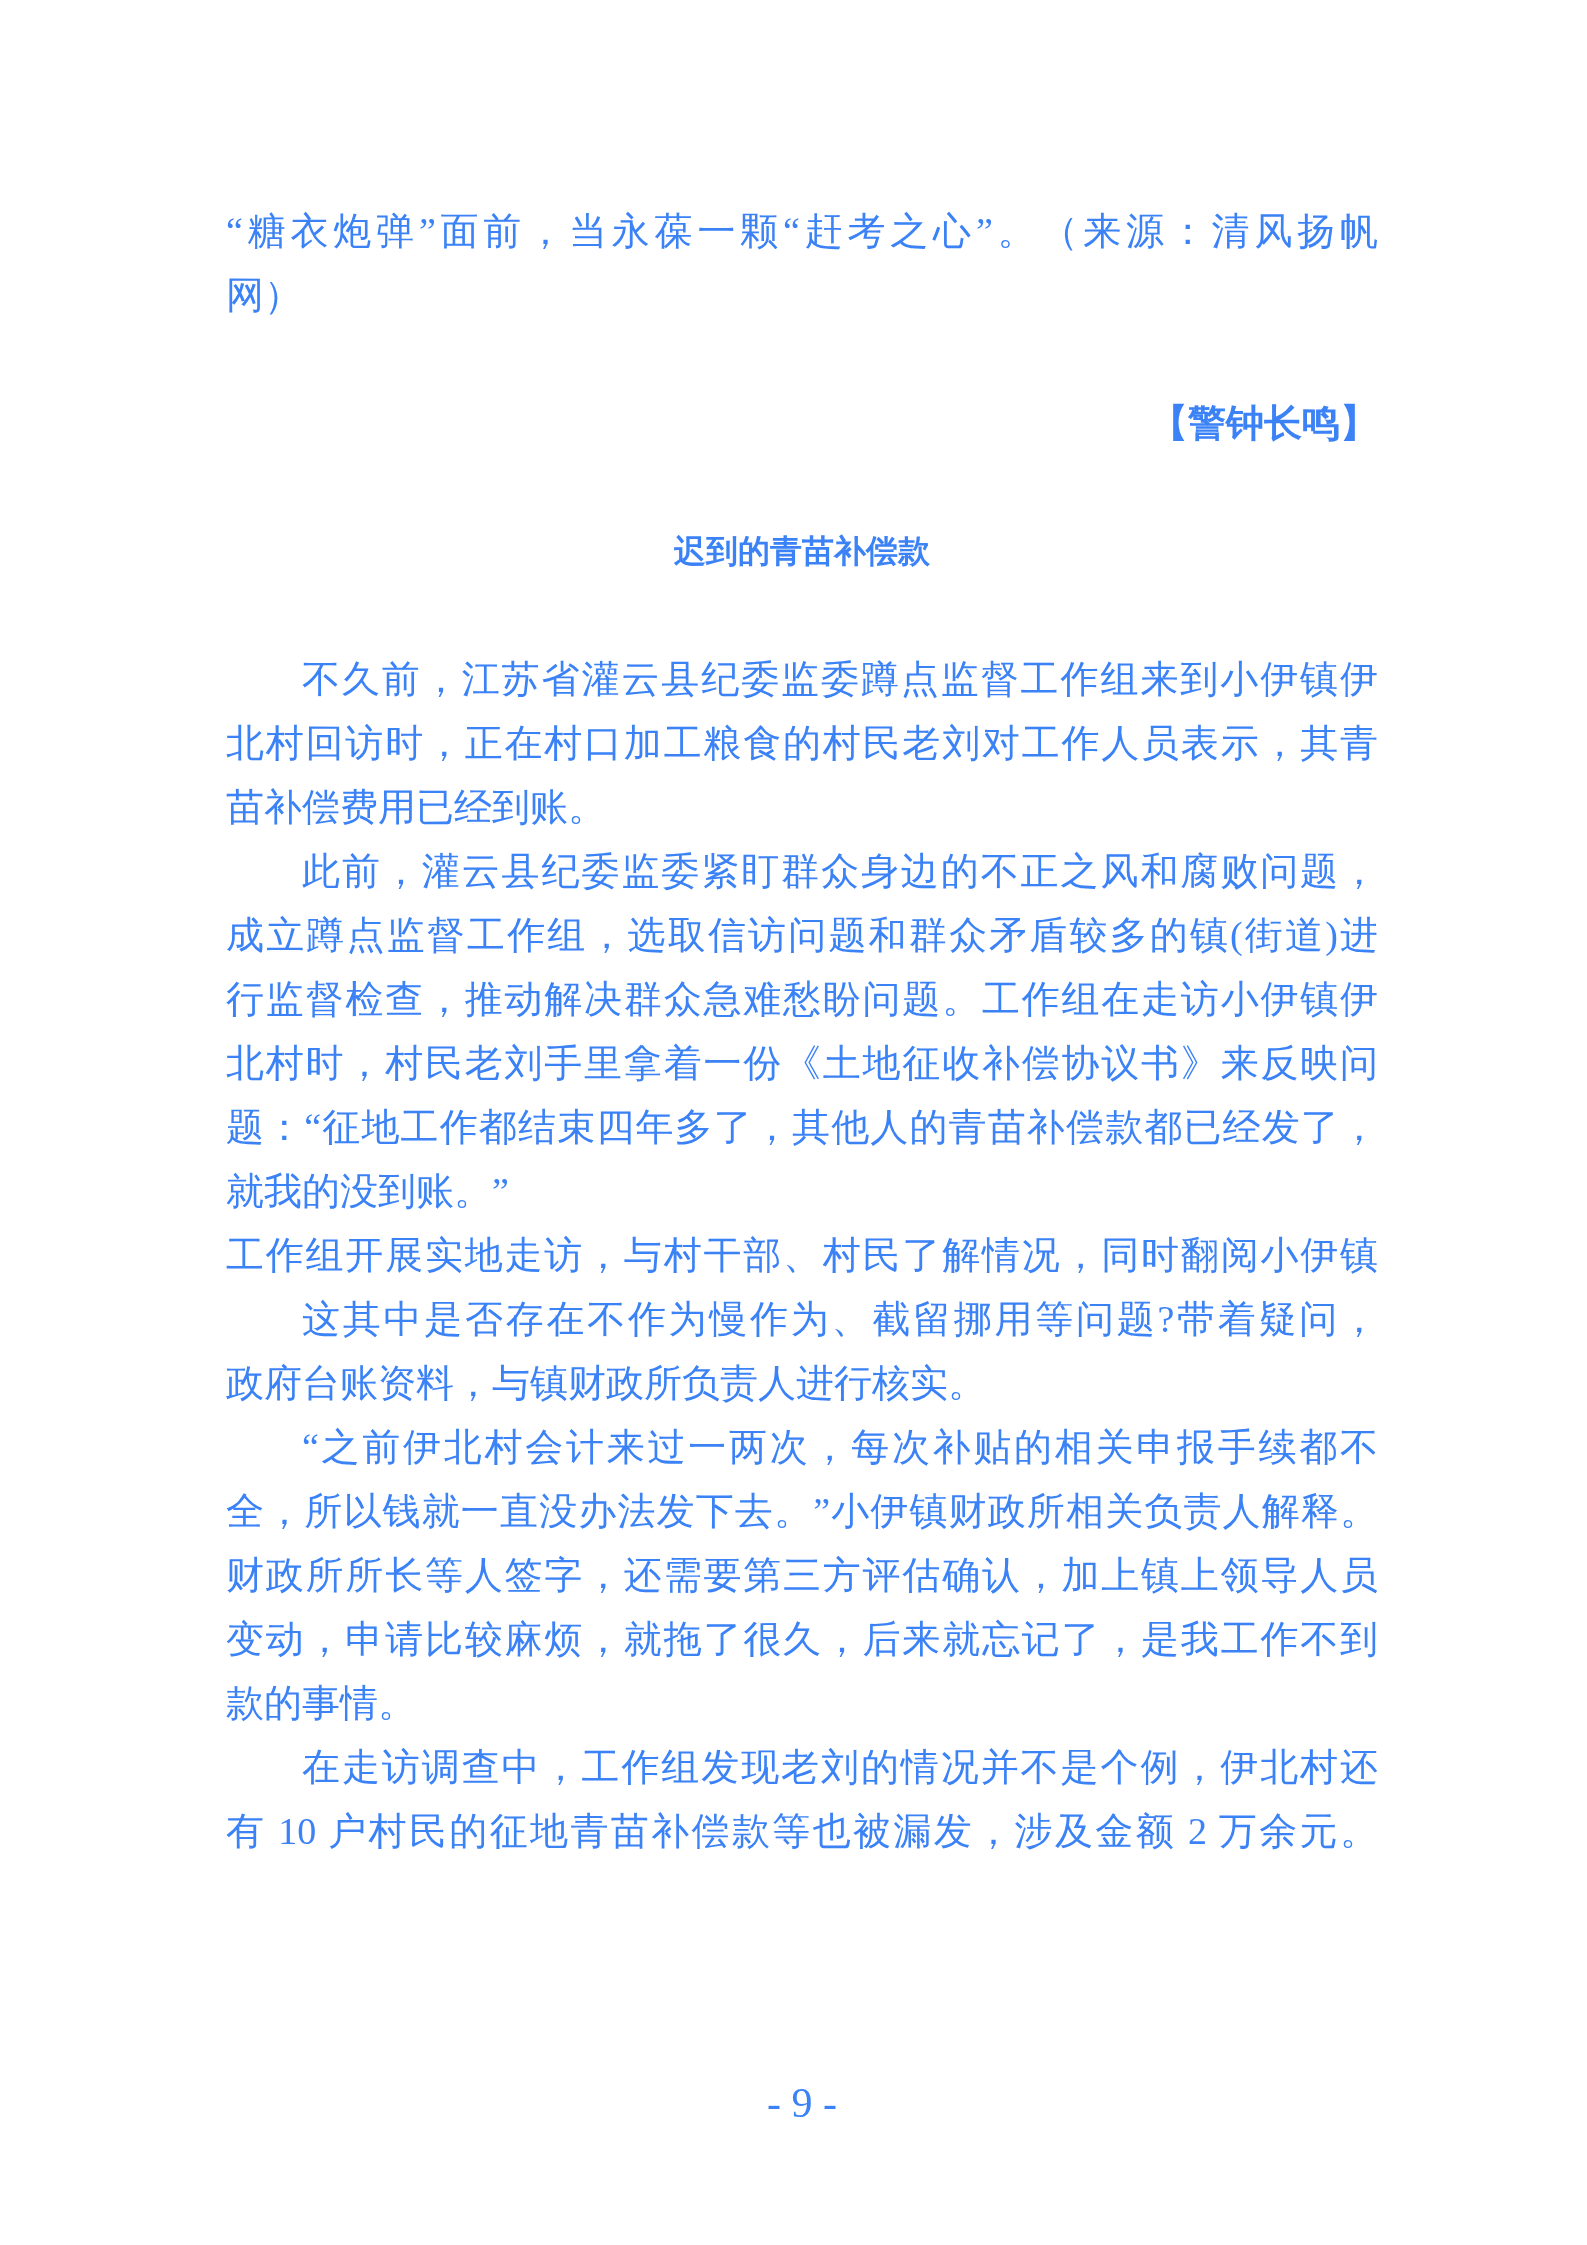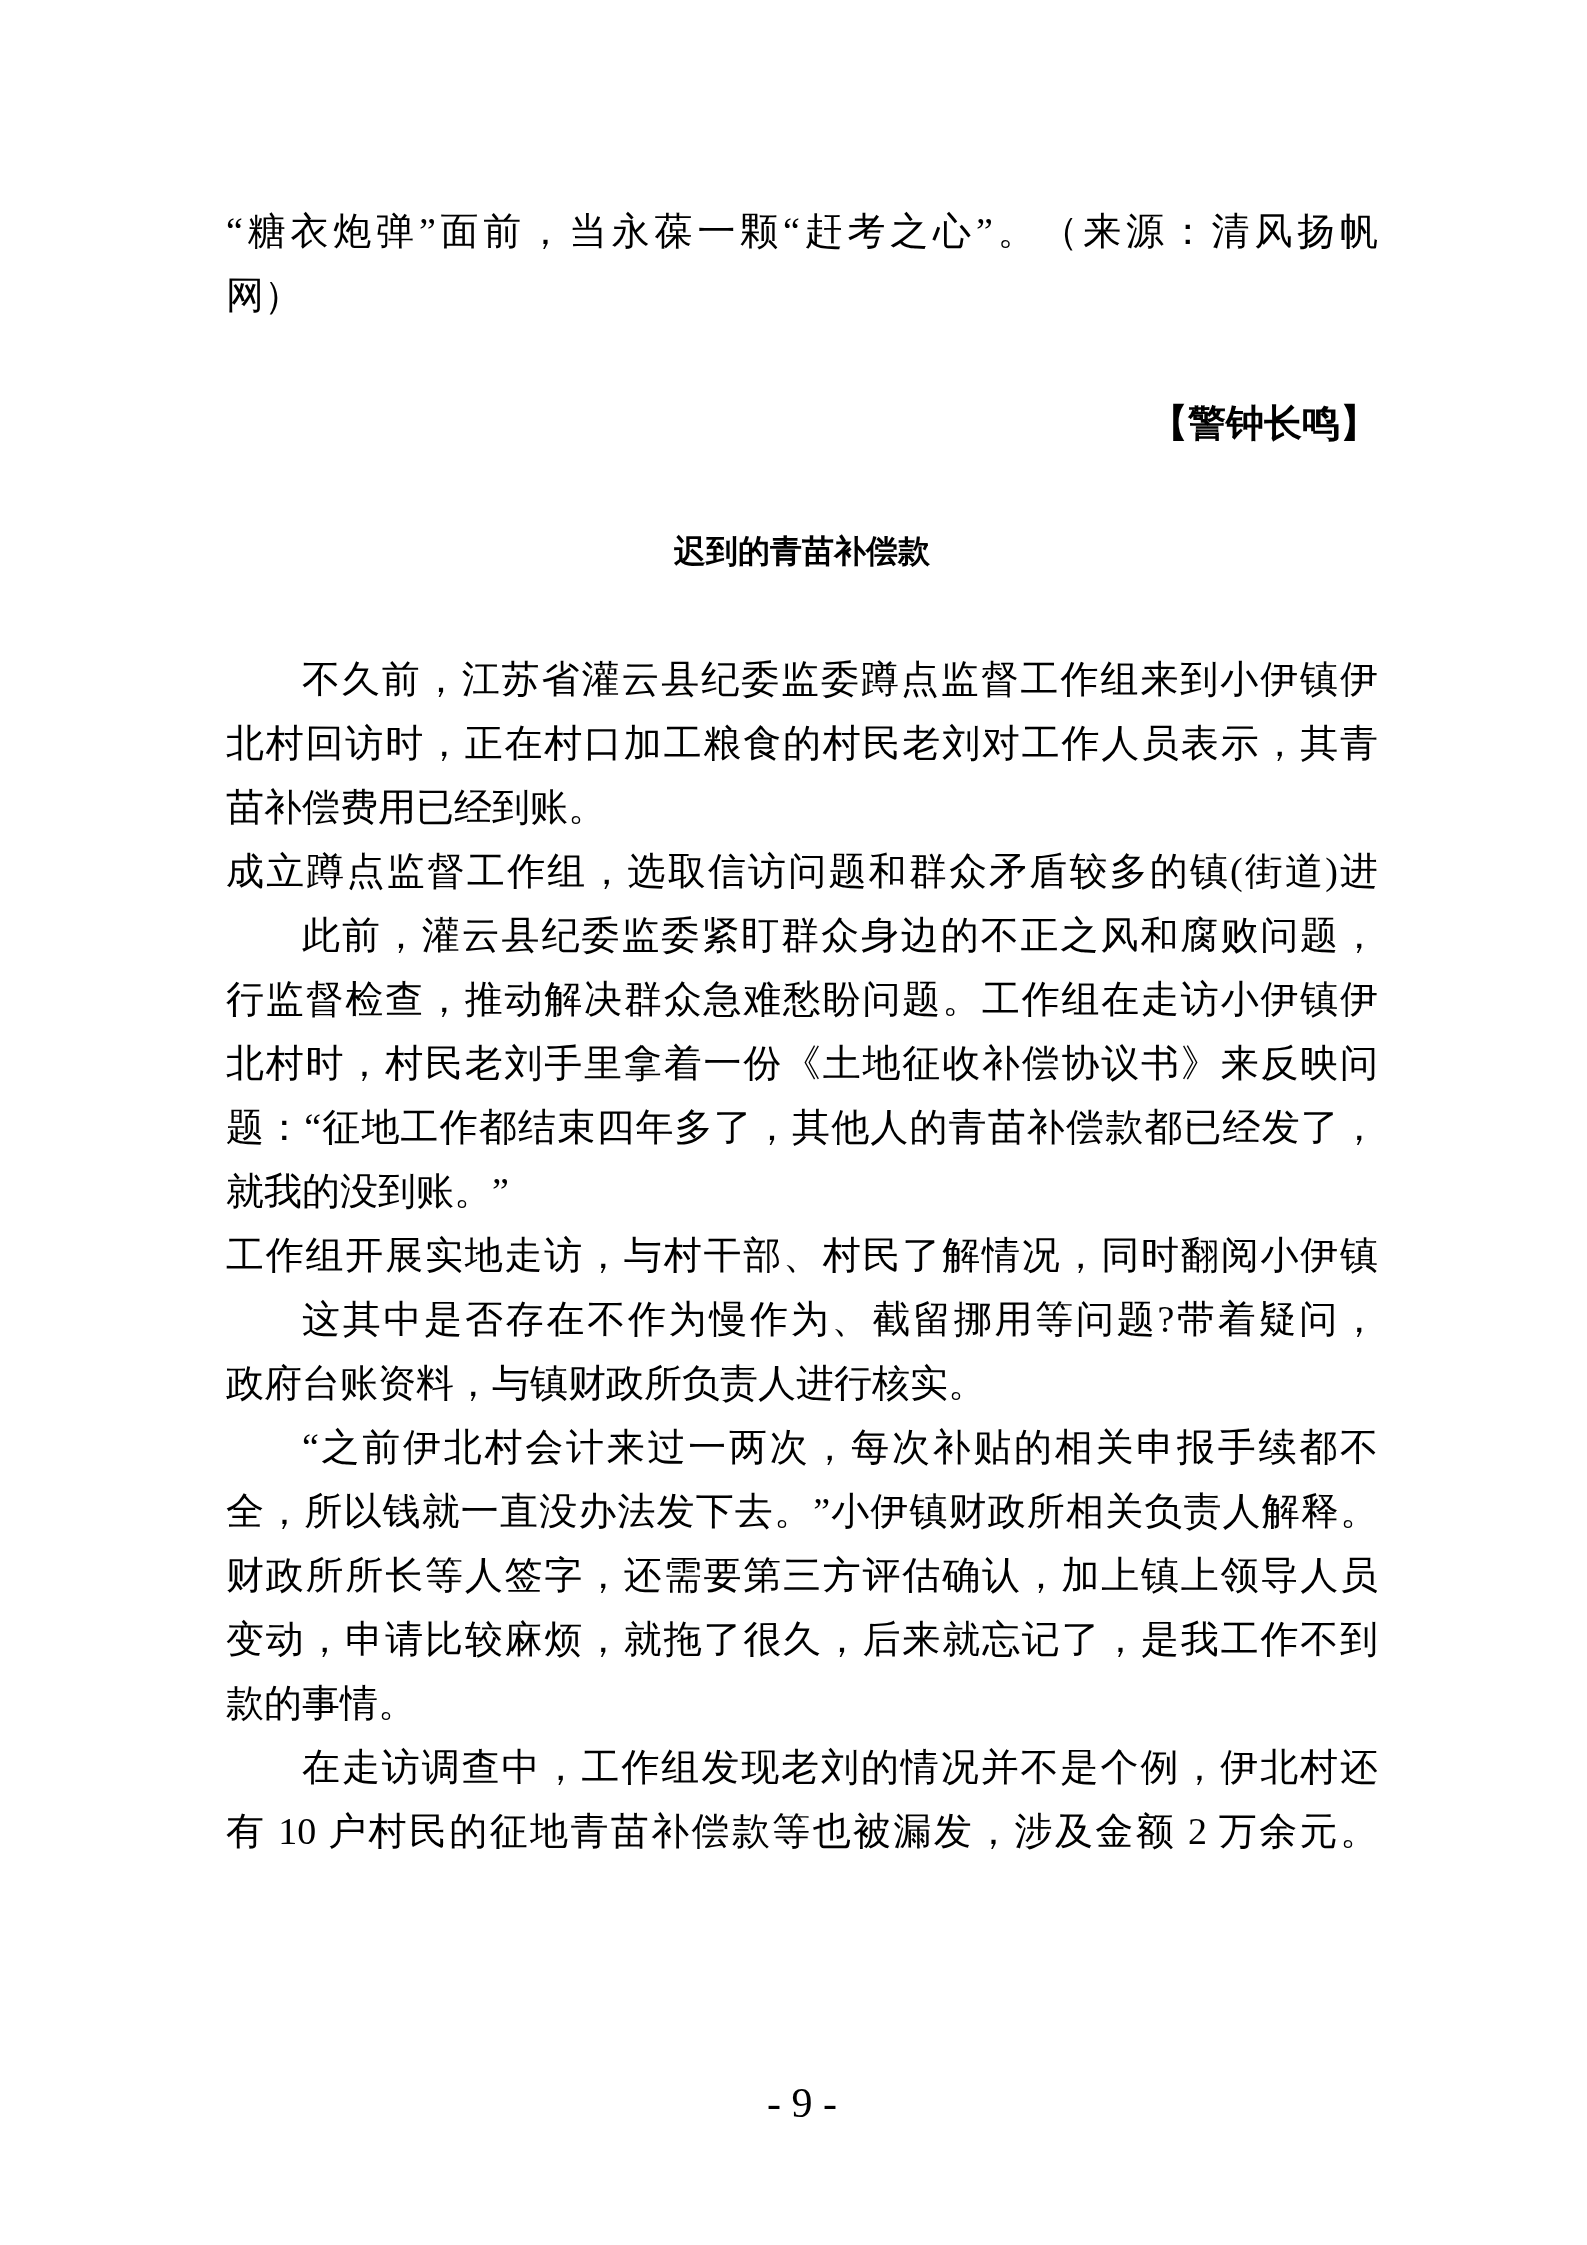--- a/index.html
+++ b/index.html
@@ -5,21 +5,21 @@
   html, body {
     margin: 0;
     padding: 0;
     background: #ffffff;
   }
   .page {
     position: relative;
     width: 1587px;
     height: 2245px;
     background: #ffffff;
-    color: #000000;
+    color: #3b82f6;
     font-family: "Liberation Serif", "DejaVu Serif", serif;
     overflow: hidden;
   }
   .column {
     position: absolute;
     left: 226px;
     top: 199px;
     width: 1152px;
   }
   .line {
@@ -76,22 +76,22 @@
     <div class="blank"></div>
 
     <div class="title">迟到的青苗补偿款</div>
 
     <div class="blank"></div>
 
     <div class="line j indent">不久前，江苏省灌云县纪委监委蹲点监督工作组来到小伊镇伊</div>
     <div class="line j">北村回访时，正在村口加工粮食的村民老刘对工作人员表示，其青</div>
     <div class="line">苗补偿费用已经到账。</div>
 
+    <div class="line j indent">此前，灌云县纪委监委紧盯群众身边的不正之风和腐败问题，</div>
     <div class="line j">成立蹲点监督工作组，选取信访问题和群众矛盾较多的镇(街道)进</div>
-    <div class="line j indent">此前，灌云县纪委监委紧盯群众身边的不正之风和腐败问题，</div>
     <div class="line j">行监督检查，推动解决群众急难愁盼问题。工作组在走访小伊镇伊</div>
     <div class="line j">北村时，村民老刘手里拿着一份《土地征收补偿协议书》来反映问</div>
     <div class="line j">题：“征地工作都结束四年多了，其他人的青苗补偿款都已经发了，</div>
     <div class="line">就我的没到账。”</div>
 
     <div class="line j">工作组开展实地走访，与村干部、村民了解情况，同时翻阅小伊镇</div>
     <div class="line j indent">这其中是否存在不作为慢作为、截留挪用等问题?带着疑问，</div>
     <div class="line">政府台账资料，与镇财政所负责人进行核实。</div>
 
     <div class="line j indent">“之前伊北村会计来过一两次，每次补贴的相关申报手续都不</div>

